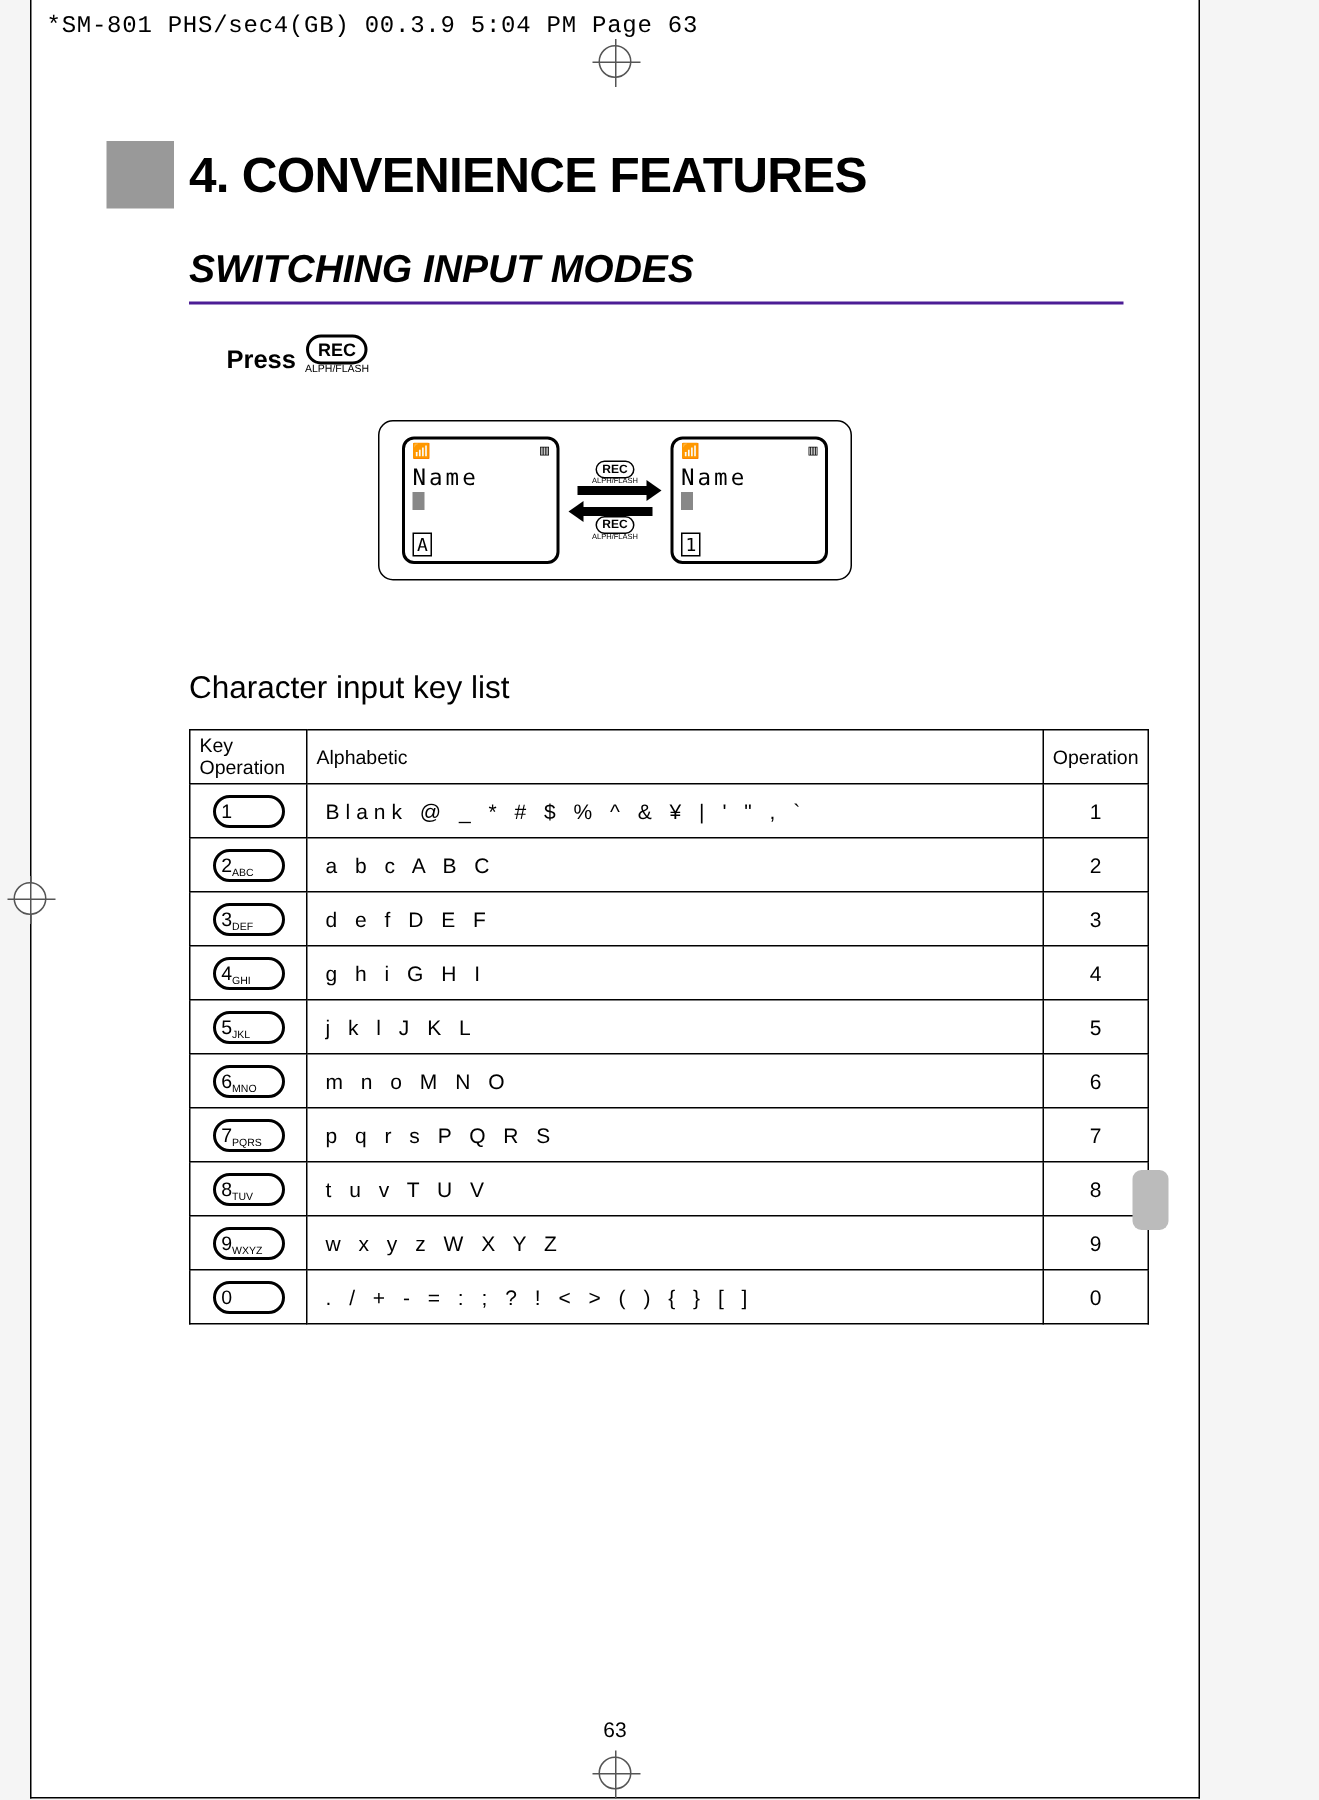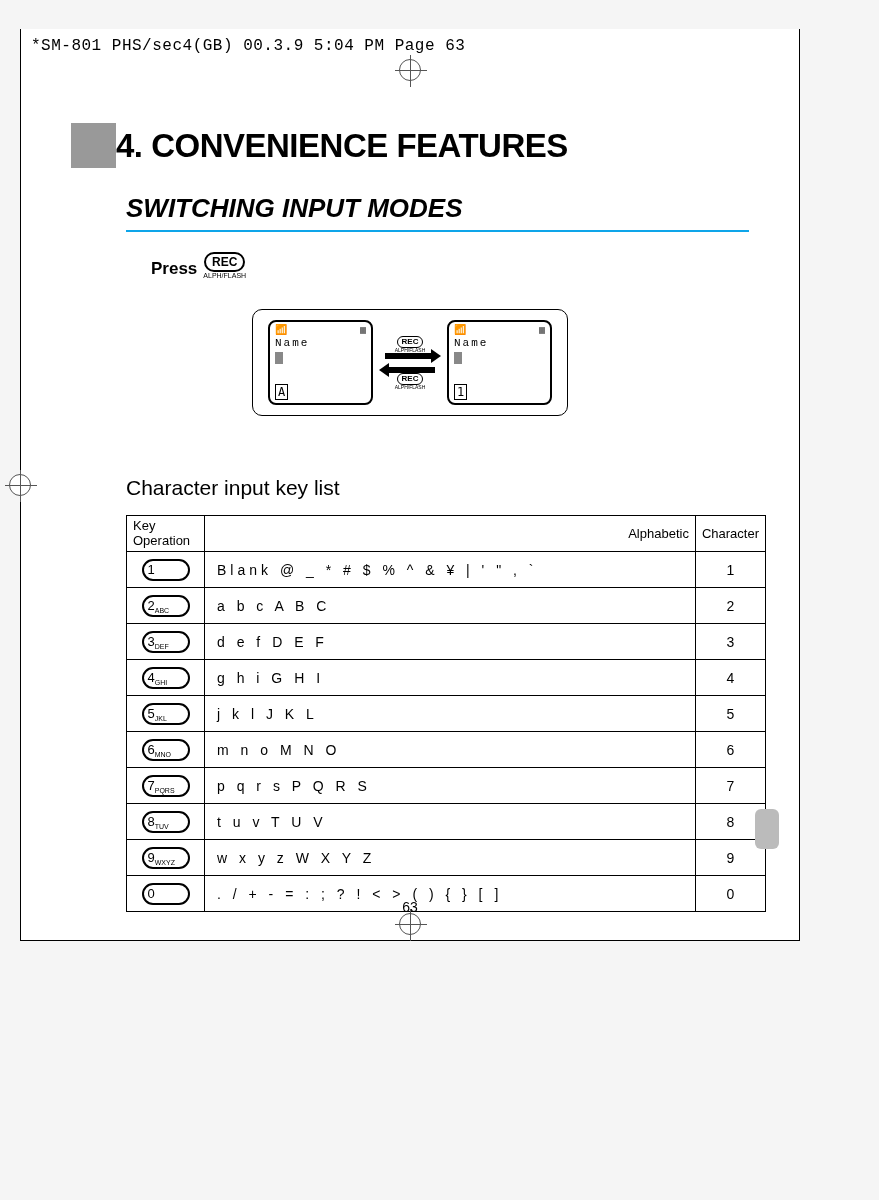--- a/index.html
+++ b/index.html
@@ -5,28 +5,27 @@
     * { box-sizing: border-box; margin: 0; padding: 0; }
     body {
       width: 879px;
       height: 1200px;
       background: #f5f5f5;
       font-family: Arial, Helvetica, sans-serif;
       position: relative;
     }
     .page {
       width: 780px;
-      height: 912px;
+      height: 1199px;
       background: #fff;
       position: absolute;
       left: 20px;
       top: 0;
       border: 1px solid #000;
       border-top: none;
-      margin-top: 29px;
     }
     .page-header {
       font-family: 'Courier New', monospace;
       font-size: 16px;
       padding: 8px 10px;
       letter-spacing: 0.5px;
     }
     .crop-mark-top {
       position: absolute;
       left: 50%;
@@ -70,37 +69,38 @@
       background: #555;
       left: 50%;
       top: -5px;
     }
     .content {
       padding: 60px 50px 0 50px;
     }
     .chapter-title {
       display: flex;
       align-items: center;
+      gap: 10px;
       margin-bottom: 25px;
     }
     .gray-block {
       width: 45px;
       height: 45px;
       background: #999;
     }
     .chapter-title h1 {
       font-size: 33px;
       font-weight: 900;
       font-family: 'Arial Black', sans-serif;
       letter-spacing: -0.5px;
     }
     .section-title {
       font-size: 26px;
       font-weight: bold;
-      border-bottom: 2px solid #0ea5e9;
+      border-bottom: 2px solid #4c1d95;
       padding-bottom: 6px;
       margin-left: 55px;
       margin-bottom: 20px;
       font-style: italic;
     }
     .instruction {
       margin-left: 80px;
       font-size: 17px;
       font-weight: bold;
       display: flex;
@@ -147,24 +147,23 @@
       position: relative;
       padding: 2px 5px;
       font-family: monospace;
     }
     .screen-top {
       display: flex;
       justify-content: space-between;
       font-size: 10px;
     }
     .screen-name {
-      font-size: 11px;
+      font-size: 15px;
       margin-top: 2px;
       letter-spacing: 2px;
-      font-family: Liberation Mono, monospace;
     }
     .cursor {
       display: inline-block;
       width: 8px;
       height: 12px;
       background: #888;
       vertical-align: middle;
     }
     .mode-indicator {
       position: absolute;
@@ -243,21 +242,21 @@
       font-weight: normal;
       padding: 3px 6px;
       font-size: 13px;
     }
     .key-table th:first-child {
       width: 78px;
       text-align: left;
       line-height: 1.1;
     }
     .key-table th:nth-child(2) {
-      text-align: right;
+      text-align: left;
     }
     .key-table th:last-child {
       width: 68px;
       text-align: center;
     }
     .key-table td:first-child {
       text-align: center;
       padding: 2px;
     }
     .key-table td:nth-child(2) {
@@ -290,21 +289,21 @@
       position: absolute;
       right: 20px;
       top: 780px;
       width: 24px;
       height: 40px;
       background: #bbb;
       border-radius: 6px;
     }
     .page-number {
       position: absolute;
-      bottom: 25px;
+      bottom: 37px;
       left: 50%;
       transform: translateX(-50%);
       font-size: 14px;
     }
   </style>
 </head>
 <body>
 
 <div class="page">
 
@@ -369,21 +368,21 @@
       </div>
     </div>
 
     <h3 class="subsection-title">Character input key list</h3>
 
     <table class="key-table">
       <thead>
         <tr>
           <th>Key Operation</th>
           <th>Alphabetic</th>
-          <th>Character</th>
+          <th>Operation</th>
         </tr>
       </thead>
       <tbody id="table-body">
           <tr>
             <td><span class="key-icon"><span class="num">1</span><span class="sub"></span></span></td>
             <td>Blank @ _ * # $ % ^ &amp; ¥ | ' " , `</td>
             <td>1</td>
           </tr>
           <tr>
             <td><span class="key-icon"><span class="num">2</span><span class="sub">ABC</span></span></td>

